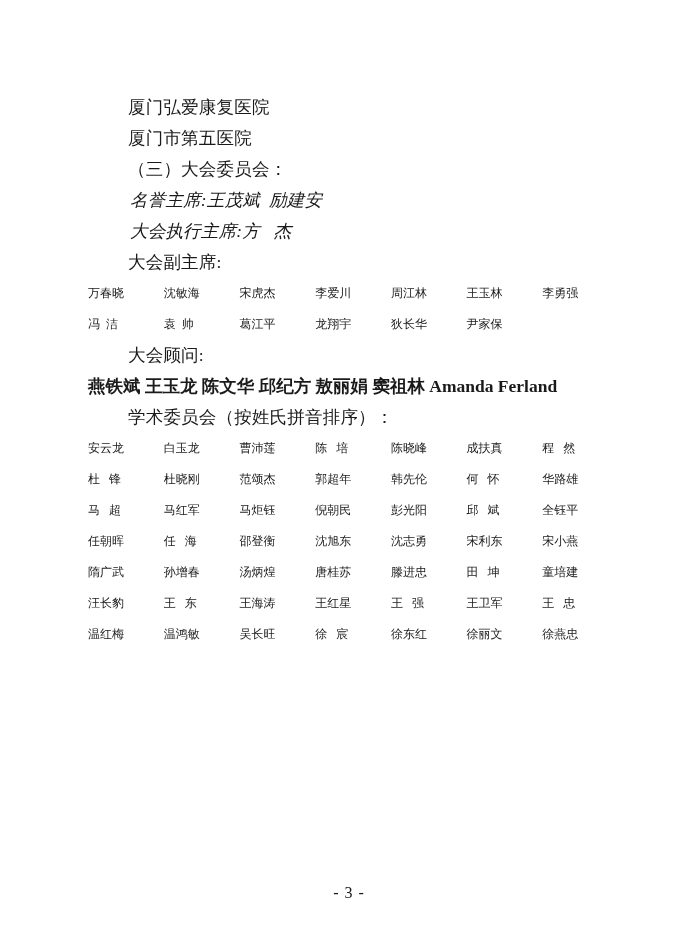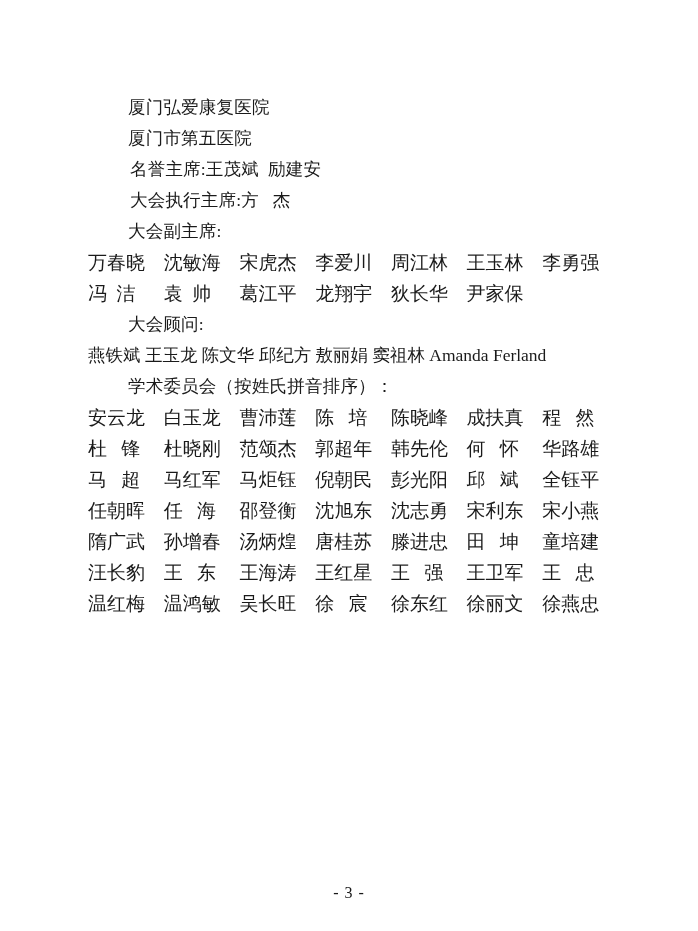--- a/index.html
+++ b/index.html
@@ -29,54 +29,57 @@
     font-size: 17.5px;
     line-height: 31px;
     white-space: pre;
     letter-spacing: 0.2px;
   }
   .indent1 {
     padding-left: 40px;
   }
   .indent2 {
     padding-left: 42px;
+    font-style: italic;
   }
   .name-row {
-    font-size: 19px;
+    font-size: 12px;
     line-height: 31px;
     display: flex;
     white-space: pre;
   }
   .name-row .cell {
     display: inline-block;
   }
   .w-78  { width: 78px; }
   .wrap-line {
     font-size: 17.5px;
     line-height: 31px;
+    font-weight: bold;
   }
   .footer {
     position: absolute;
     left: 0;
     right: 0;
     top: 884px;
     text-align: center;
     font-size: 16px;
     letter-spacing: 1px;
     color: #1a1a1a;
   }
 </style>
 </head>
 <body>
 
 <div class="page">
   <div class="content">
 
     <div class="line indent1">厦门弘爱康复医院</div>
     <div class="line indent1">厦门市第五医院</div>
+    <div class="line indent1">（三）大会委员会：</div>
     <div class="line indent2">名誉主席:王茂斌  励建安</div>
     <div class="line indent2">大会执行主席:方   杰</div>
     <div class="line indent1">大会副主席:</div>
 
     <div class="name-row">
       <span class="cell w-78">万春晓</span>
       <span class="cell w-78">沈敏海</span>
       <span class="cell w-78">宋虎杰</span>
       <span class="cell w-78">李爱川</span>
       <span class="cell w-78">周江林</span>

